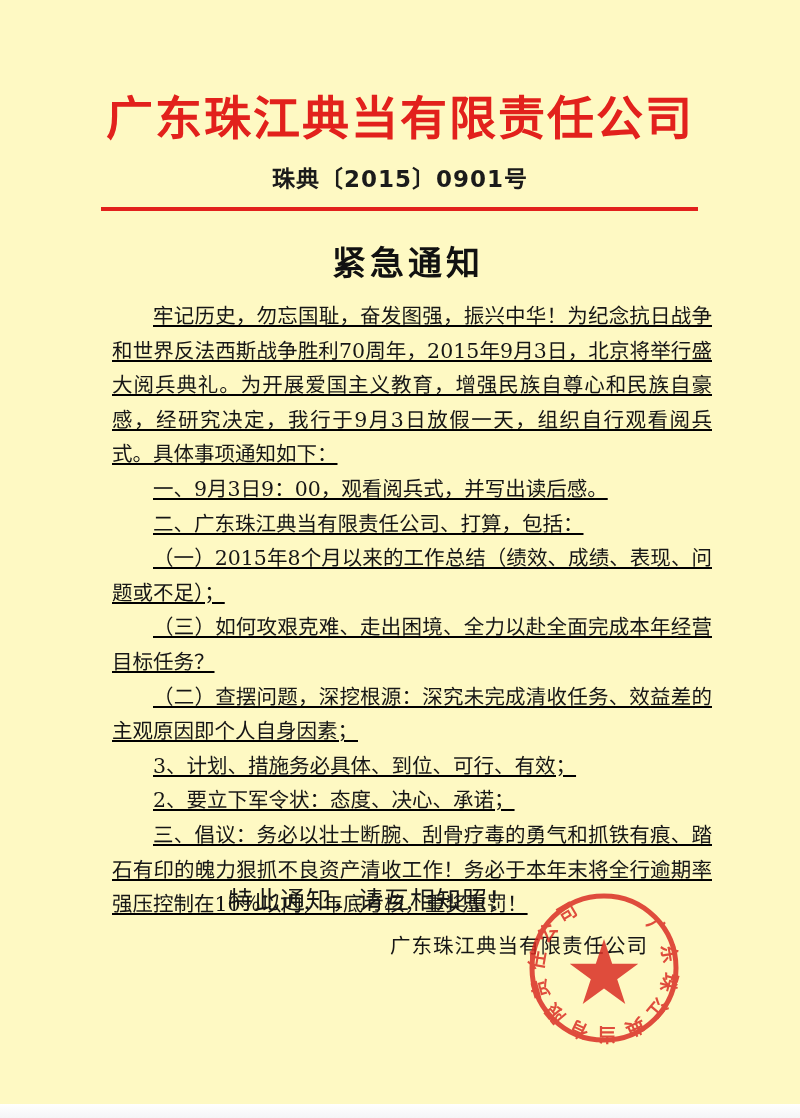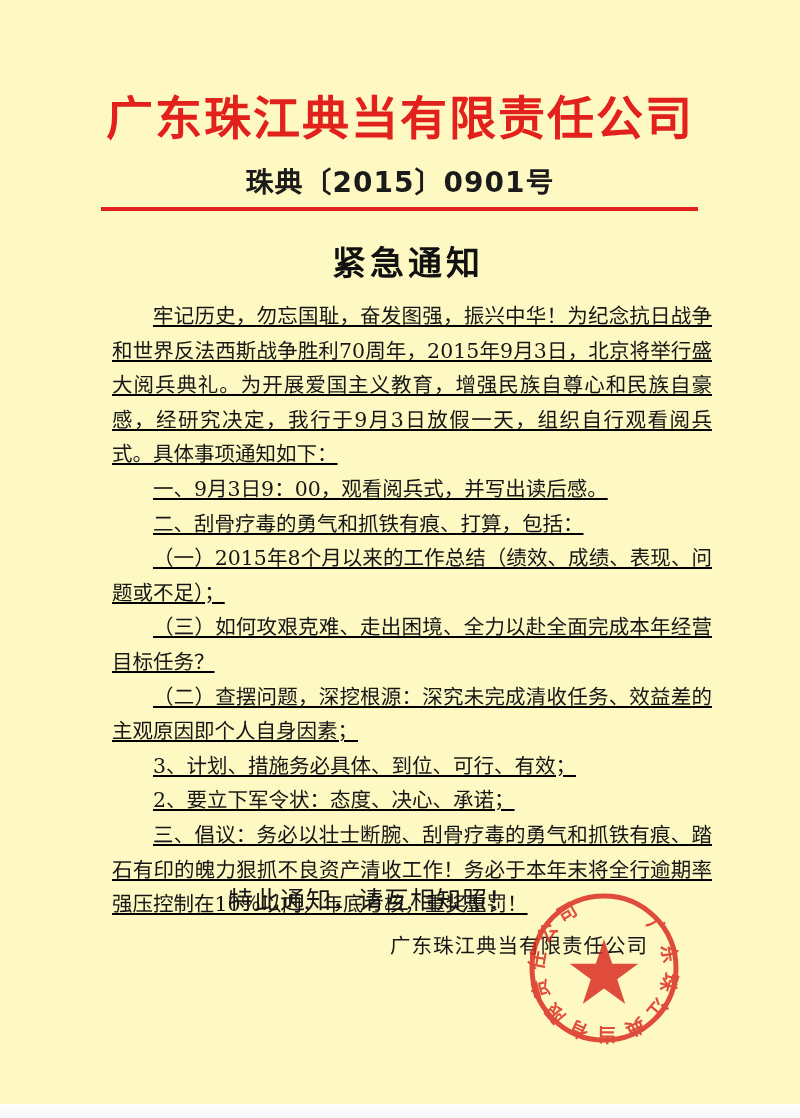--- a/index.html
+++ b/index.html
@@ -40,21 +40,21 @@
     font-size: 47px;
     font-weight: bold;
     color: #e2211c;
     letter-spacing: 2px;
     line-height: 1.15;
     white-space: nowrap;
   }
   .doc-number {
     margin-top: 14px;
     font-family: "DejaVu Sans", "Liberation Sans", sans-serif;
-    font-size: 28px;
+    font-size: 23px;
     font-weight: bold;
     color: #1b1b1b;
     letter-spacing: 1px;
   }
   .red-rule {
     position: absolute;
     left: 101px;
     top: 207px;
     width: 597px;
     height: 4px;
@@ -145,21 +145,21 @@
     <div class="doc-number">珠典〔2015〕0901号</div>
   </div>
 
   <div class="red-rule"></div>
 
   <div class="doc-title">紧急通知</div>
 
   <div class="body-wrap">
     <p class="para indent">牢记历史，勿忘国耻，奋发图强，振兴中华！为纪念抗日战争和世界反法西斯战争胜利70周年，2015年9月3日，北京将举行盛大阅兵典礼。为开展爱国主义教育，增强民族自尊心和民族自豪感，经研究决定，我行于9月3日放假一天，组织自行观看阅兵式。具体事项通知如下：</p>
     <p class="para indent">一、9月3日9：00，观看阅兵式，并写出读后感。</p>
-    <p class="para indent">二、刮骨疗毒的勇气和抓铁有痕、打算，包括：</p>
+    <p class="para indent">二、广东珠江典当有限责任公司、打算，包括：</p>
     <p class="para indent">（一）2015年8个月以来的工作总结（绩效、成绩、表现、问题或不足）；</p>
     <p class="para indent">（三）如何攻艰克难、走出困境、全力以赴全面完成本年经营目标任务？</p>
     <p class="para indent">（二）查摆问题，深挖根源：深究未完成清收任务、效益差的主观原因即个人自身因素；</p>
     <p class="para indent">3、计划、措施务必具体、到位、可行、有效；</p>
     <p class="para indent">2、要立下军令状：态度、决心、承诺；</p>
     <p class="para indent">三、倡议：务必以壮士断腕、刮骨疗毒的勇气和抓铁有痕、踏石有印的魄力狠抓不良资产清收工作！务必于本年末将全行逾期率强压控制在10％以内，年底考核，重奖重罚！</p>
   </div>
 
   <div class="closing">特此通知，请互相知照！</div>
 

